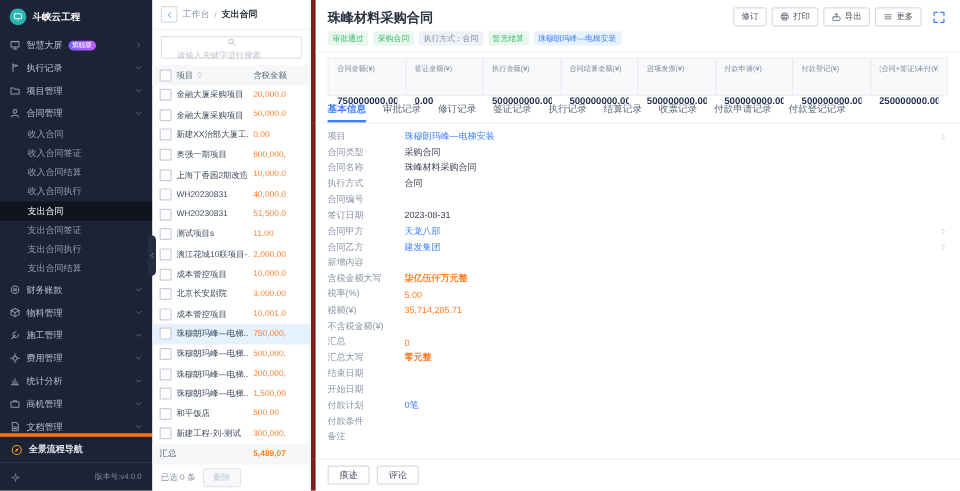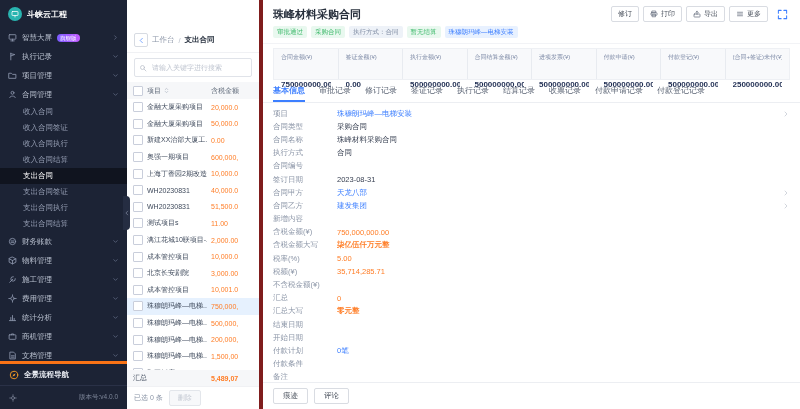--- a/index.html
+++ b/index.html
@@ -23,28 +23,28 @@
   .m-sub{height:16px;display:flex;align-items:center;padding:0 8px 0 23px;color:#949db2;font-size:7.5px;cursor:pointer;white-space:nowrap;}
   .m-sub.active{background:#10141f;color:#fff;}
   .nav-bottom{border-top:3px solid #f97316;}
   .flow-nav{height:21px;display:flex;align-items:center;gap:5px;padding:0 9px;color:#e8ebf2;font-size:7.5px;font-weight:bold;cursor:pointer;}
   .flow-nav .icn{width:10px;height:10px;color:#f59a23;}
   .side-footer{height:23px;display:flex;align-items:center;justify-content:space-between;padding:0 9px;border-top:1px solid #2a3147;color:#7d8699;font-size:6.5px;}
   .side-footer .icn{width:8px;height:8px;}
 
   
   .list-panel{width:132px;background:#fff;display:flex;flex-direction:column;flex-shrink:0;position:relative;}
-  .lp-head{height:24px;display:flex;align-items:center;gap:4px;padding:0 7px;font-size:7.5px;border-bottom:1px solid #f0f1f4;flex-shrink:0;margin-top:28px;}
+  .lp-head{height:24px;display:flex;align-items:center;gap:4px;padding:0 7px;font-size:7.5px;border-bottom:1px solid #f0f1f4;flex-shrink:0;}
   .back-btn{width:12px;height:12px;border:1px solid #d7dbe2;border-radius:2px;color:#3d7fff;display:flex;align-items:center;justify-content:center;background:#fff;cursor:pointer;}
   .back-btn .icn{width:7px;height:7px;}
   .bc-parent{color:#8a94a6;}
   .bc-sep{color:#b6bcc8;}
   .bc-current{color:#2b3442;font-weight:bold;}
   .lp-search{padding:5px 7px;flex-shrink:0;}
-  .search-box{height:17px;border:1px solid #e0e3e9;border-radius:2px;display:flex;align-items:center;gap:3px;padding:0 4px;color:#b9bfca;}
+  .search-box{height:17px;border:1px solid #e0e3e9;border-radius:2px;display:flex;align-items:center;gap:3px;padding:0 4px;color:#b9bfca;flex-direction:column;}
   .search-box .icn{width:8px;height:8px;}
   .search-box input{border:0;outline:0;flex:1;min-width:0;font-size:7px;color:#333;background:transparent;font-family:inherit;}
   .search-box input::placeholder{color:#bfc5d0;}
   .lp-table-head{height:17px;background:#f6f7f9;display:flex;align-items:center;gap:4px;padding:0 6px;font-size:7px;color:#5d6878;flex-shrink:0;}
   .cb{width:8px;height:8px;border:1px solid #c9cedb;border-radius:1px;background:#fff;flex-shrink:0;cursor:pointer;}
   .col-name{flex:1;white-space:nowrap;overflow:hidden;}
   .col-amt{width:42px;white-space:nowrap;overflow:hidden;flex-shrink:0;}
   .sort-ic{width:7px;height:7px;color:#aeb5c2;cursor:pointer;}
   .lp-rows{flex:1;overflow:hidden;}
   .lp-row{height:16.6px;display:flex;align-items:center;gap:4px;padding:0 6px;font-size:7px;cursor:pointer;}
@@ -163,22 +163,22 @@
           </span>
           <span>合同管理</span>
           <span class="icn chev">
             <svg viewBox="0 0 16 16">
               <polyline points="4,6 8,10 12,6"></polyline>
             </svg>
           </span>
         </div>
         <div class="m-sub">收入合同</div>
         <div class="m-sub">收入合同签证</div>
+        <div class="m-sub">收入合同结算</div>
         <div class="m-sub">收入合同执行</div>
-        <div class="m-sub">收入合同结算</div>
         <div class="m-sub active">支出合同</div>
         <div class="m-sub">支出合同签证</div>
         <div class="m-sub">支出合同执行</div>
         <div class="m-sub">支出合同结算</div>
         <div class="m-item">
           <span class="icn micon">
             <svg viewBox="0 0 16 16">
               <circle cx="8" cy="8" r="5.6"></circle>
               <line x1="5.5" y1="7" x2="10.5" y2="7"></line>
               <line x1="5.5" y1="9.5" x2="10.5" y2="9.5"></line>
@@ -603,24 +603,20 @@
               <svg viewBox="0 0 16 16">
                 <polyline points="6,4 10,8 6,12"></polyline>
               </svg>
             </span>
           </div>
           <div class="f-row">
             <span class="f-label">新增内容</span>
             <span class="f-value plain"></span>
           </div>
           <div class="f-row">
-            <span class="f-label">含税金额(¥)</span>
-            <span class="f-value orange">750,000,000.00</span>
-          </div>
-          <div class="f-row">
             <span class="f-label">含税金额大写</span>
             <span class="f-value orange-bold">柒亿伍仟万元整</span>
           </div>
           <div class="f-row">
             <span class="f-label">税率(%)</span>
             <span class="f-value orange">5.00</span>
           </div>
           <div class="f-row">
             <span class="f-label">税额(¥)</span>
             <span class="f-value orange">35,714,285.71</span>

